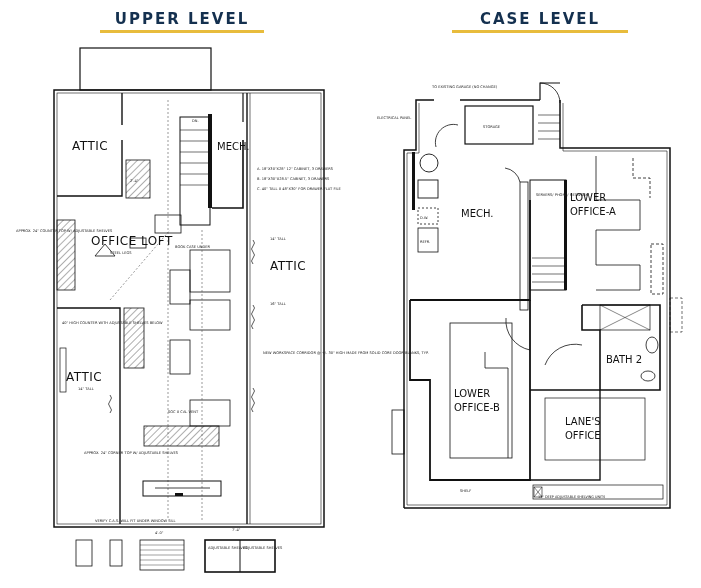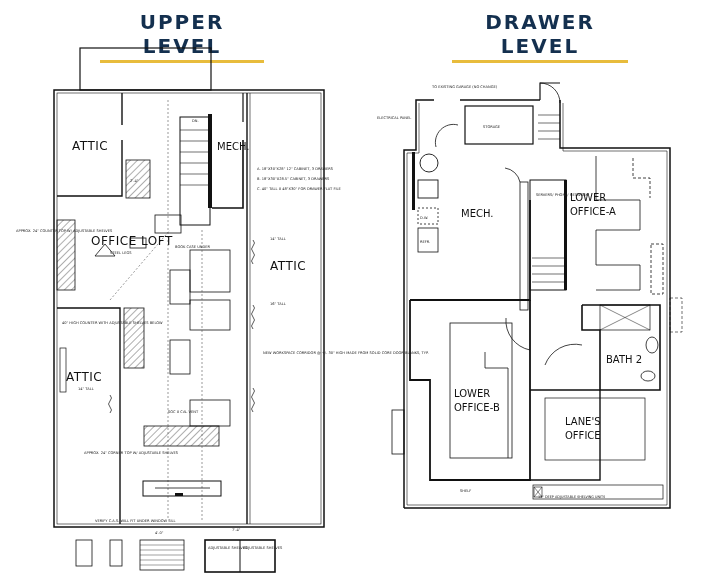--- a/index.html
+++ b/index.html
@@ -1,33 +1,33 @@
 <!DOCTYPE html>
 <html><head>
 <meta charset="utf-8">
 <style>
   html,body{margin:0;padding:0;background:#fff;}
   body{width:701px;height:588px;position:relative;overflow:hidden;font-family:"Liberation Sans",sans-serif;color:#111;}
-  .heading{position:absolute;top:10px;font-family:"DejaVu Sans",sans-serif;font-weight:bold;font-size:20px;letter-spacing:2px;color:#14304f;text-align:center;}
+  .heading{position:absolute;top:10px;font-family:"DejaVu Sans",sans-serif;font-weight:bold;font-size:15px;letter-spacing:2px;color:#14304f;text-align:center;}
   .heading .ul{display:block;height:3px;background:#e8bc3c;margin-top:2px;}
   svg{position:absolute;left:0;top:0;}
   .lbl{font-family:"DejaVu Sans",sans-serif;fill:#111;}
   .room{font-size:12px;letter-spacing:0.5px;}
   .note{font-size:3.6px;fill:#222;}
   .wall{stroke:#111;fill:none;}
 </style>
 </head>
 <body>
 
 <div class="heading" style="left:100px;width:164px;">
   <span>UPPER LEVEL</span>
   <span class="ul"></span>
 </div>
 <div class="heading" style="left:452px;width:176px;">
-  <span>DRAWER LEVEL</span>
+  <span>CASE LEVEL</span>
   <span class="ul"></span>
 </div>
 
 <svg width="701" height="588" viewBox="0 0 701 588">
   <defs>
     <pattern id="hatch" width="5" height="5" patternUnits="userSpaceOnUse" patternTransform="rotate(45)">
       <line x1="0" y1="0" x2="0" y2="5" stroke="#333" stroke-width="0.8"></line>
     </pattern>
   </defs>
 

